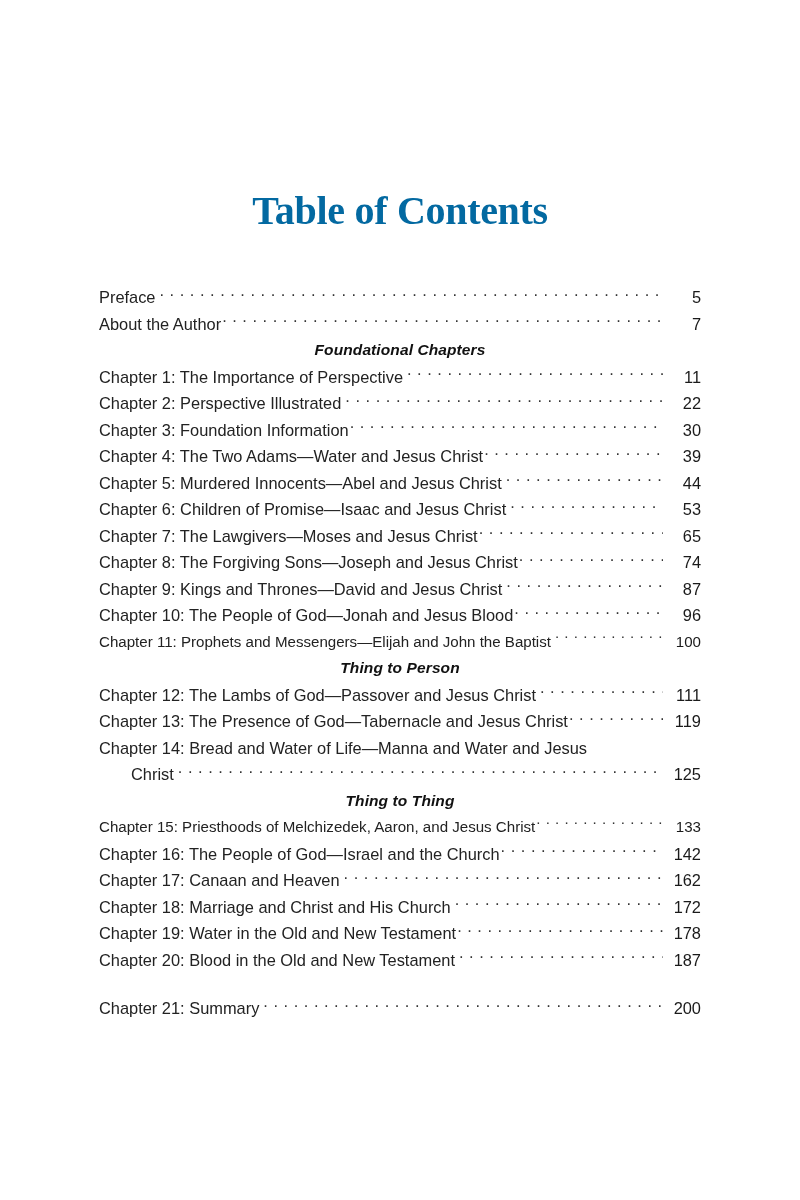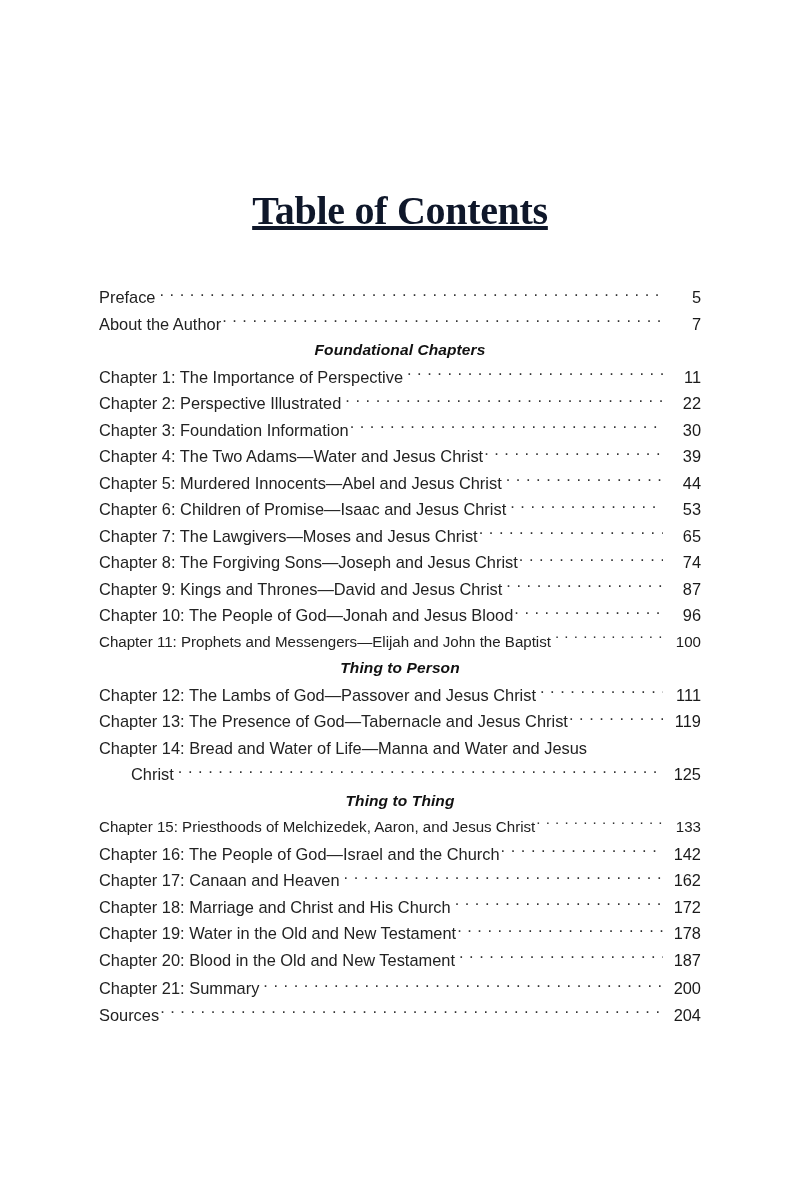--- a/index.html
+++ b/index.html
@@ -29,24 +29,23 @@
   .toc-title {
     position: absolute;
     left: 0;
     top: 188px;
     width: 800px;
     text-align: center;
     font-family: "Liberation Serif", "DejaVu Serif", serif;
     font-weight: bold;
     font-size: 40px;
     letter-spacing: -0.3px;
-    color: #0f172a;
+    color: #0369a1;
     line-height: 46px;
     white-space: nowrap;
-    text-decoration: underline;
   }
 
   
   .toc-body {
     position: absolute;
     left: 99px;
     top: 284px;
     width: 602px;
   }
 
@@ -69,21 +68,21 @@
     font-size: 16.4px;
     line-height: 26.5px;
     height: 26.5px;
     color: #222222;
     white-space: nowrap;
   }
   .toc-row.small {
     font-size: 15.1px;
   }
   .toc-row.gap-before {
-    margin-top: 2px;
+    margin-top: 22px;
   }
 
   .row-label {
     flex: 0 0 auto;
     padding-right: 4px;
   }
   .row-label.tight { padding-right: 1px; }
 
   .leader {
     flex: 1 1 auto;
@@ -245,20 +244,15 @@
       <span class="row-label">Chapter 20: Blood in the Old and New Testament</span>
       <span class="leader"></span>
       <span class="row-page">187</span>
     </div>
 
     <div class="toc-row gap-before">
       <span class="row-label">Chapter 21: Summary</span>
       <span class="leader"></span>
       <span class="row-page">200</span>
     </div>
-    <div class="toc-row">
-      <span class="row-label tight">Sources</span>
-      <span class="leader"></span>
-      <span class="row-page">204</span>
-    </div>
 
   </div>
 </div>
 
 </body></html>

